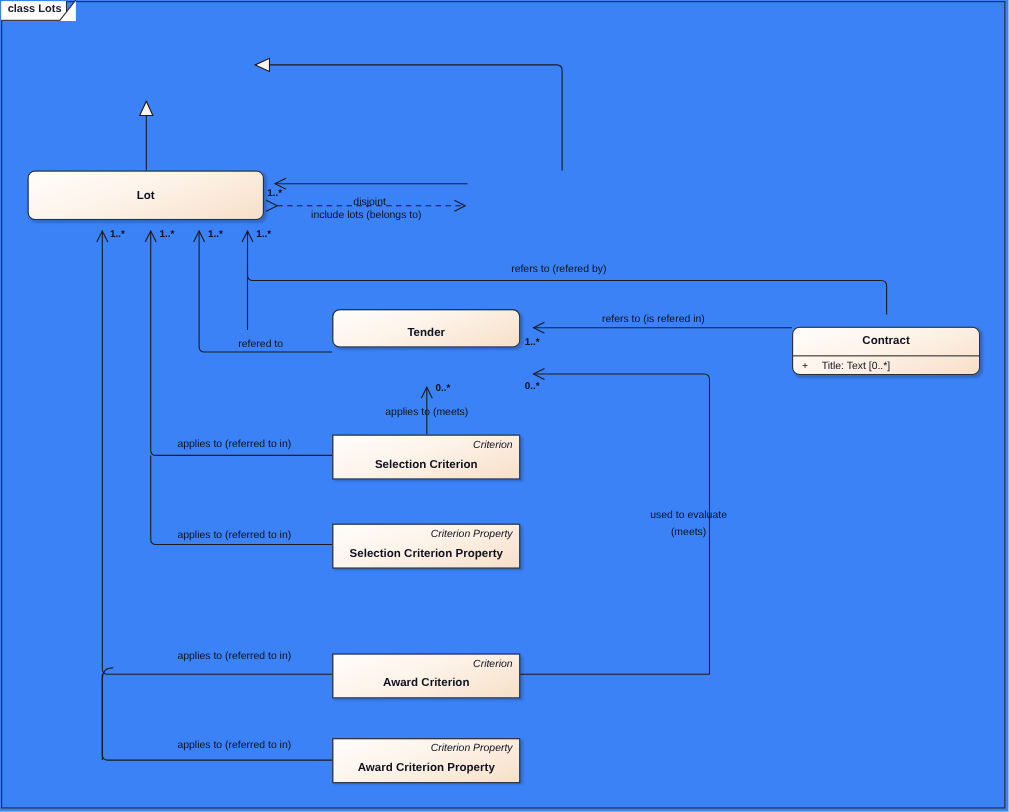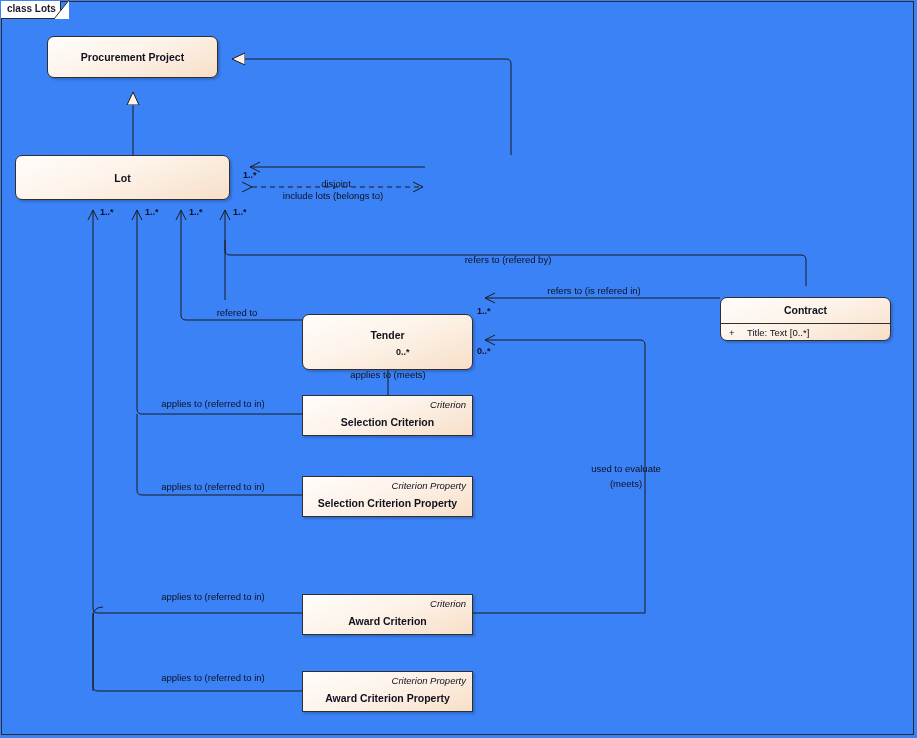--- a/index.html
+++ b/index.html
@@ -108,30 +108,27 @@
 
     <g>
       <path d="M302,613 L98,613 Q93,613 93,608 L93,300" fill="none" stroke="#1b1b1b" stroke-width="1"></path>
     </g>
 
     <g>
       <path d="M302,691 L98,691 Q93,691 93,686 L93,613" fill="none" stroke="#1b1b1b" stroke-width="1"></path>
     </g>
   </svg>
 
-  <div class="cls rounded" style="left:47px;top:36px;width:171px;height:42px;">
-    <div class="cls-name" style="top:14px;">Procurement Project</div>
-  </div>
 
-  <div class="cls rounded" style="left:15px;top:155px;width:215px;height:45px;">
+  <div class="cls rounded" style="left:25px;top:155px;width:215px;height:45px;">
     <div class="cls-name" style="top:16px;">Lot</div>
   </div>
 
 
-  <div class="cls rounded" style="left:302px;top:314px;width:171px;height:56px;">
+  <div class="cls rounded" style="left:302px;top:281px;width:171px;height:35px;">
     <div class="cls-name" style="top:14px;">Tender</div>
   </div>
 
   <div class="cls rounded" style="left:720px;top:297px;width:171px;height:44px;">
     <div class="cls-name" style="top:6px;">Contract</div>
     <div class="compart-sep" style="top:25px;"></div>
     <div class="attr" style="top:29px;"><span class="vis">+</span><span>Title: Text [0..*]</span></div>
   </div>
 
   <div class="cls" style="left:302px;top:395px;width:171px;height:41px;">
@@ -149,21 +146,21 @@
     <div class="cls-name" style="top:20px;">Award Criterion</div>
   </div>
 
   <div class="cls" style="left:302px;top:671px;width:171px;height:41px;">
     <div class="stereo">Criterion Property</div>
     <div class="cls-name" style="top:20px;">Award Criterion Property</div>
   </div>
 
   <div class="lbl c" style="left:333px;top:148px;margin-top:42px;">include lots (belongs to)</div>
   <div class="lbl c" style="left:336px;top:178px;text-align:right;">disjoint</div>
-  <div class="lbl c" style="left:508px;top:254px;">refers to (refered by)</div>
+  <div class="lbl c" style="left:508px;top:239px;">refers to (refered by)</div>
   <div class="lbl c" style="left:594px;top:285px;">refers to (is refered in)</div>
   <div class="lbl c" style="left:237px;top:307px;">refered to</div>
   <div class="lbl c" style="left:388px;top:369px;">applies to (meets)</div>
   <div class="lbl c" style="left:213px;top:398px;">applies to (referred to in)</div>
   <div class="lbl c" style="left:213px;top:481px;">applies to (referred to in)</div>
   <div class="lbl c" style="left:213px;top:591px;">applies to (referred to in)</div>
   <div class="lbl c" style="left:213px;top:672px;">applies to (referred to in)</div>
   <div class="lbl c" style="left:626px;top:463px;">used to evaluate</div>
   <div class="lbl c" style="left:626px;top:478px;">(meets)</div>
 

